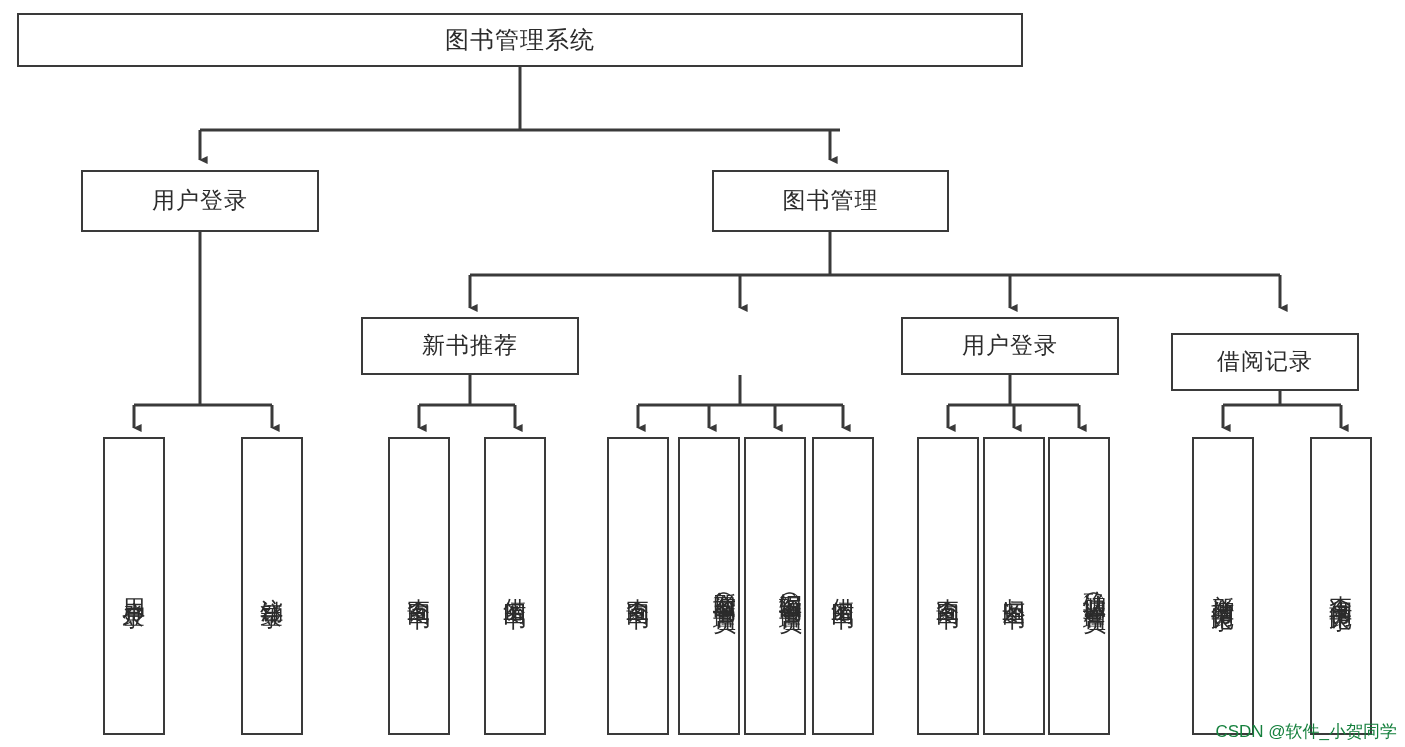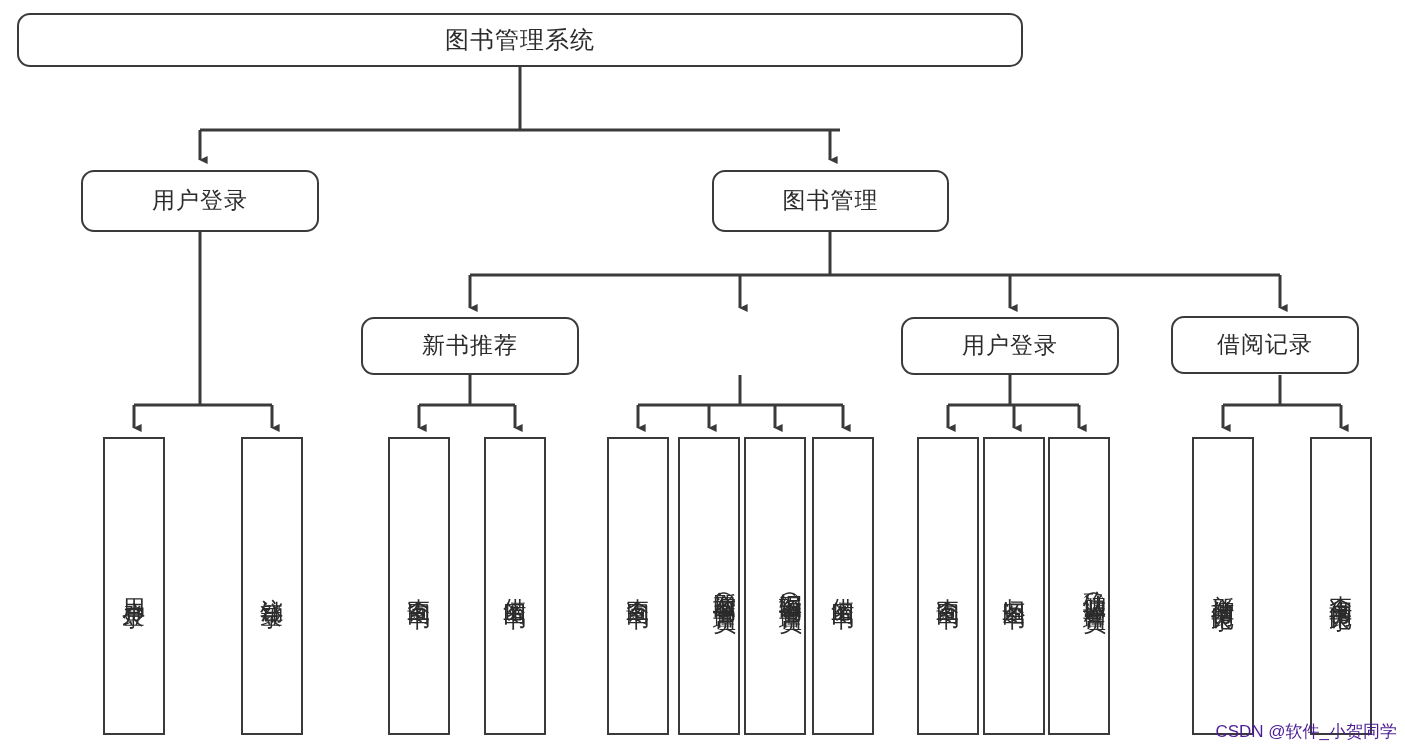--- a/index.html
+++ b/index.html
@@ -35,21 +35,20 @@
     align-items: center;
     justify-content: center;
     color: #2b2b2b;
     z-index: 2;
   }
   .node-h {
     font-size: 23px;
     letter-spacing: 1px;
     line-height: 1.1;
     white-space: nowrap;
-    border-radius: 13px;
   }
   .node-root {
     font-size: 24px;
   }
   .node-v {
     writing-mode: vertical-rl;
     text-orientation: upright;
     font-size: 23px;
     line-height: 1.15;
     letter-spacing: 3px;
@@ -64,21 +63,21 @@
     writing-mode: vertical-rl;
     text-orientation: upright;
     letter-spacing: 3px;
     white-space: nowrap;
   }
   #watermark {
     position: absolute;
     right: 8px;
     bottom: 4px;
     font-size: 17px;
-    color: #4c1d95;
+    color: #15803d;
     white-space: nowrap;
     z-index: 5;
   }
 </style>
 </head>
 <body>
 
 <div id="diagram-root">
 
   <svg id="edge-layer" viewBox="0 0 1405 747" xmlns="http://www.w3.org/2000/svg">
@@ -141,21 +140,21 @@
   <div class="node node-h" id="node-new_book_rec" style="left: 361px; top: 317px; width: 218px; height: 58px;">
     <span>新书推荐</span>
   </div>
 
   <div class="node node-h" id="node-book_mgmt" style="left: 712px; top: 170px; width: 237px; height: 62px;">
     <span>图书管理</span>
   </div>
   <div class="node node-h" id="node-current_borrow" style="left: 901px; top: 317px; width: 218px; height: 58px;">
     <span>用户登录</span>
   </div>
-  <div class="node node-h" id="node-borrow_record" style="left: 1171px; top: 316px; width: 188px; height: 58px; align-items: center;">
+  <div class="node node-h" id="node-borrow_record" style="left: 1171px; top: 333px; width: 188px; height: 58px; align-items: center;">
     <span>借阅记录</span>
   </div>
 
   <div class="node node-v mid" id="node-leaf_user_login" style="left: 103px; top: 437px; width: 62px; height: 298px;">
     <span class="node-label-v">用户登录</span>
   </div>
   <div class="node node-v mid" id="node-leaf_user_logout" style="left: 241px; top: 437px; width: 62px; height: 298px;">
     <span class="node-label-v">注销登录</span>
   </div>
 

